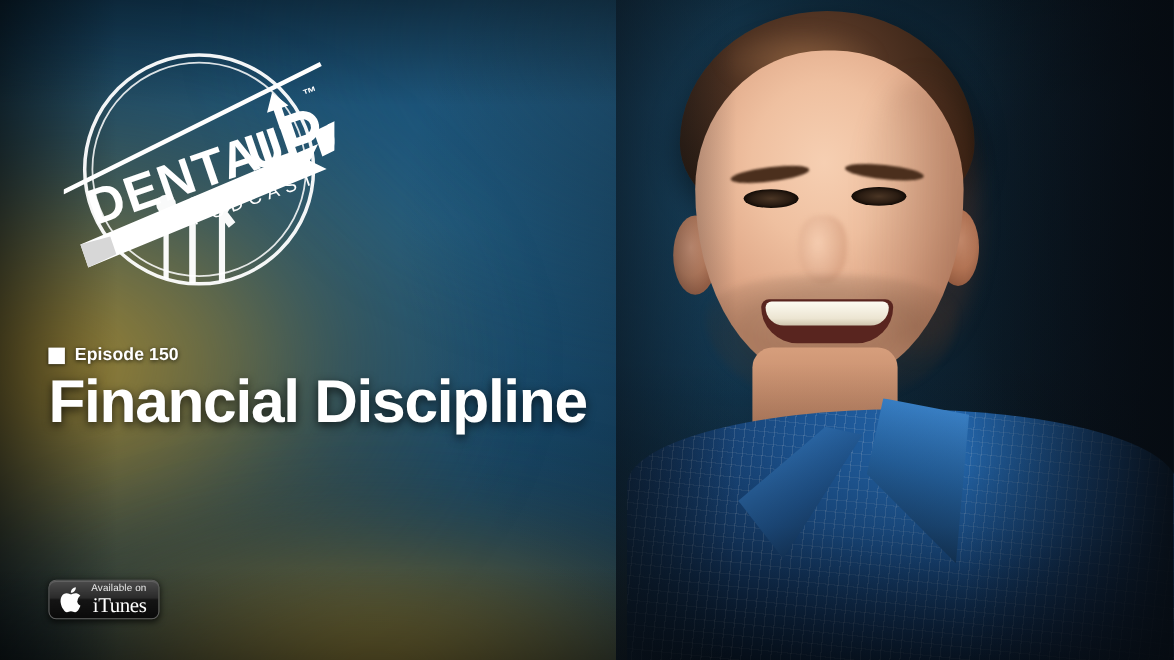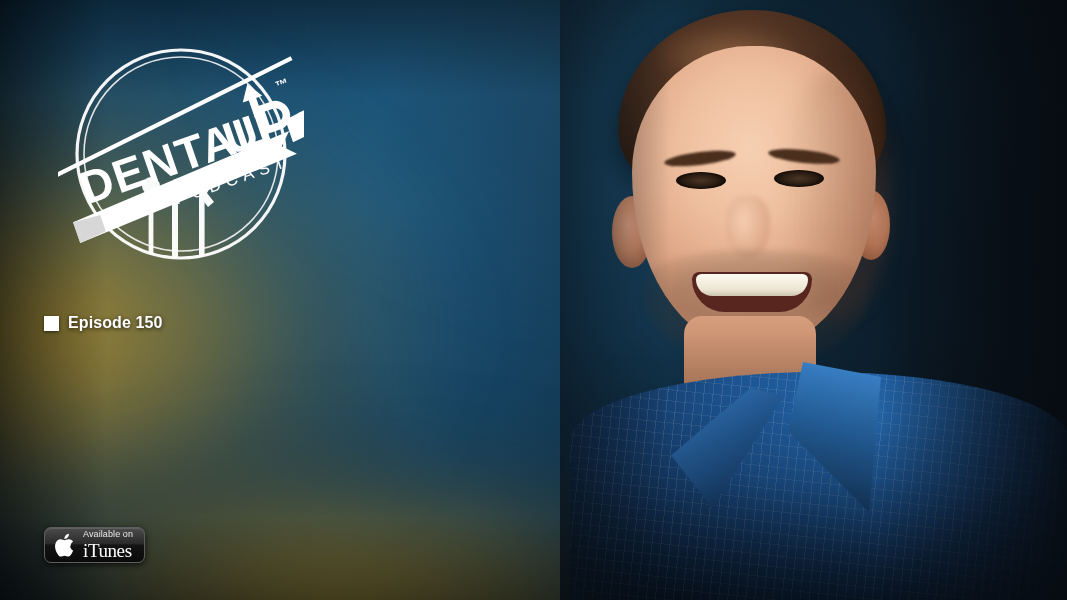--- a/index.html
+++ b/index.html
@@ -227,21 +227,21 @@
     color:#f2f2f2;
     font-size:25px;
     font-weight:normal;
     letter-spacing:.1px;
     margin-top:13px;
     text-shadow:0 1px 6px rgba(0,0,0,.70);
   }
 
   
   .badges{
-    position:absolute;left:44px;top:527px;display:flex;gap:24px;
+    position:absolute;left:44px;top:527px;display:flex;gap:24px;text-align:right;
   }
   .badge{
     display:flex;align-items:center;
     border-radius:7px;
     padding:5px 11px 5px 9px;
     background:linear-gradient(to bottom,#4b4b4b 0%,#2a2a2a 46%,#141414 50%,#0a0a0a 100%);
     border:1px solid #5d5d5d;
     box-shadow:0 2px 6px rgba(0,0,0,.7), inset 0 1px 0 rgba(255,255,255,.12);
     height:36px;box-sizing:border-box;
     cursor:pointer;
@@ -352,20 +352,21 @@
   </div>
 
   <div class="textblock">
 
     <div class="eprow">
       <span class="epsq"></span>
       <span class="eplabel">Episode 150</span>
     </div>
 
     <div class="title">
+      <span class="l2">Financial Discipline</span>
     </div>
 
   </div>
 
   <div class="badges">
 
     <div class="badge">
       <span class="badge-ic">
         <svg width="21" height="25" viewBox="0 0 21 25">
           <path d="M14.6 13.1c0-3 2.4-4.4 2.5-4.5-1.4-2-3.5-2.3-4.2-2.3-1.8-.2-3.5 1-4.4 1-.9 0-2.3-1-3.8-1C2.8 6.3 1 7.4 0 9.2c-2 3.5-.5 8.7 1.4 11.5.9 1.4 2 3 3.5 2.9 1.4-.1 1.9-.9 3.6-.9s2.2.9 3.7.9c1.5 0 2.5-1.4 3.4-2.8 1.1-1.6 1.5-3.2 1.5-3.3 0 0-2.9-1.1-2.9-4.4zM11.8 4.3c.8-.9 1.3-2.2 1.1-3.5-1.1.1-2.5.8-3.3 1.7-.7.8-1.3 2.1-1.2 3.4 1.3.1 2.6-.6 3.4-1.6z" fill="#ffffff" transform="translate(2,0)"></path>

